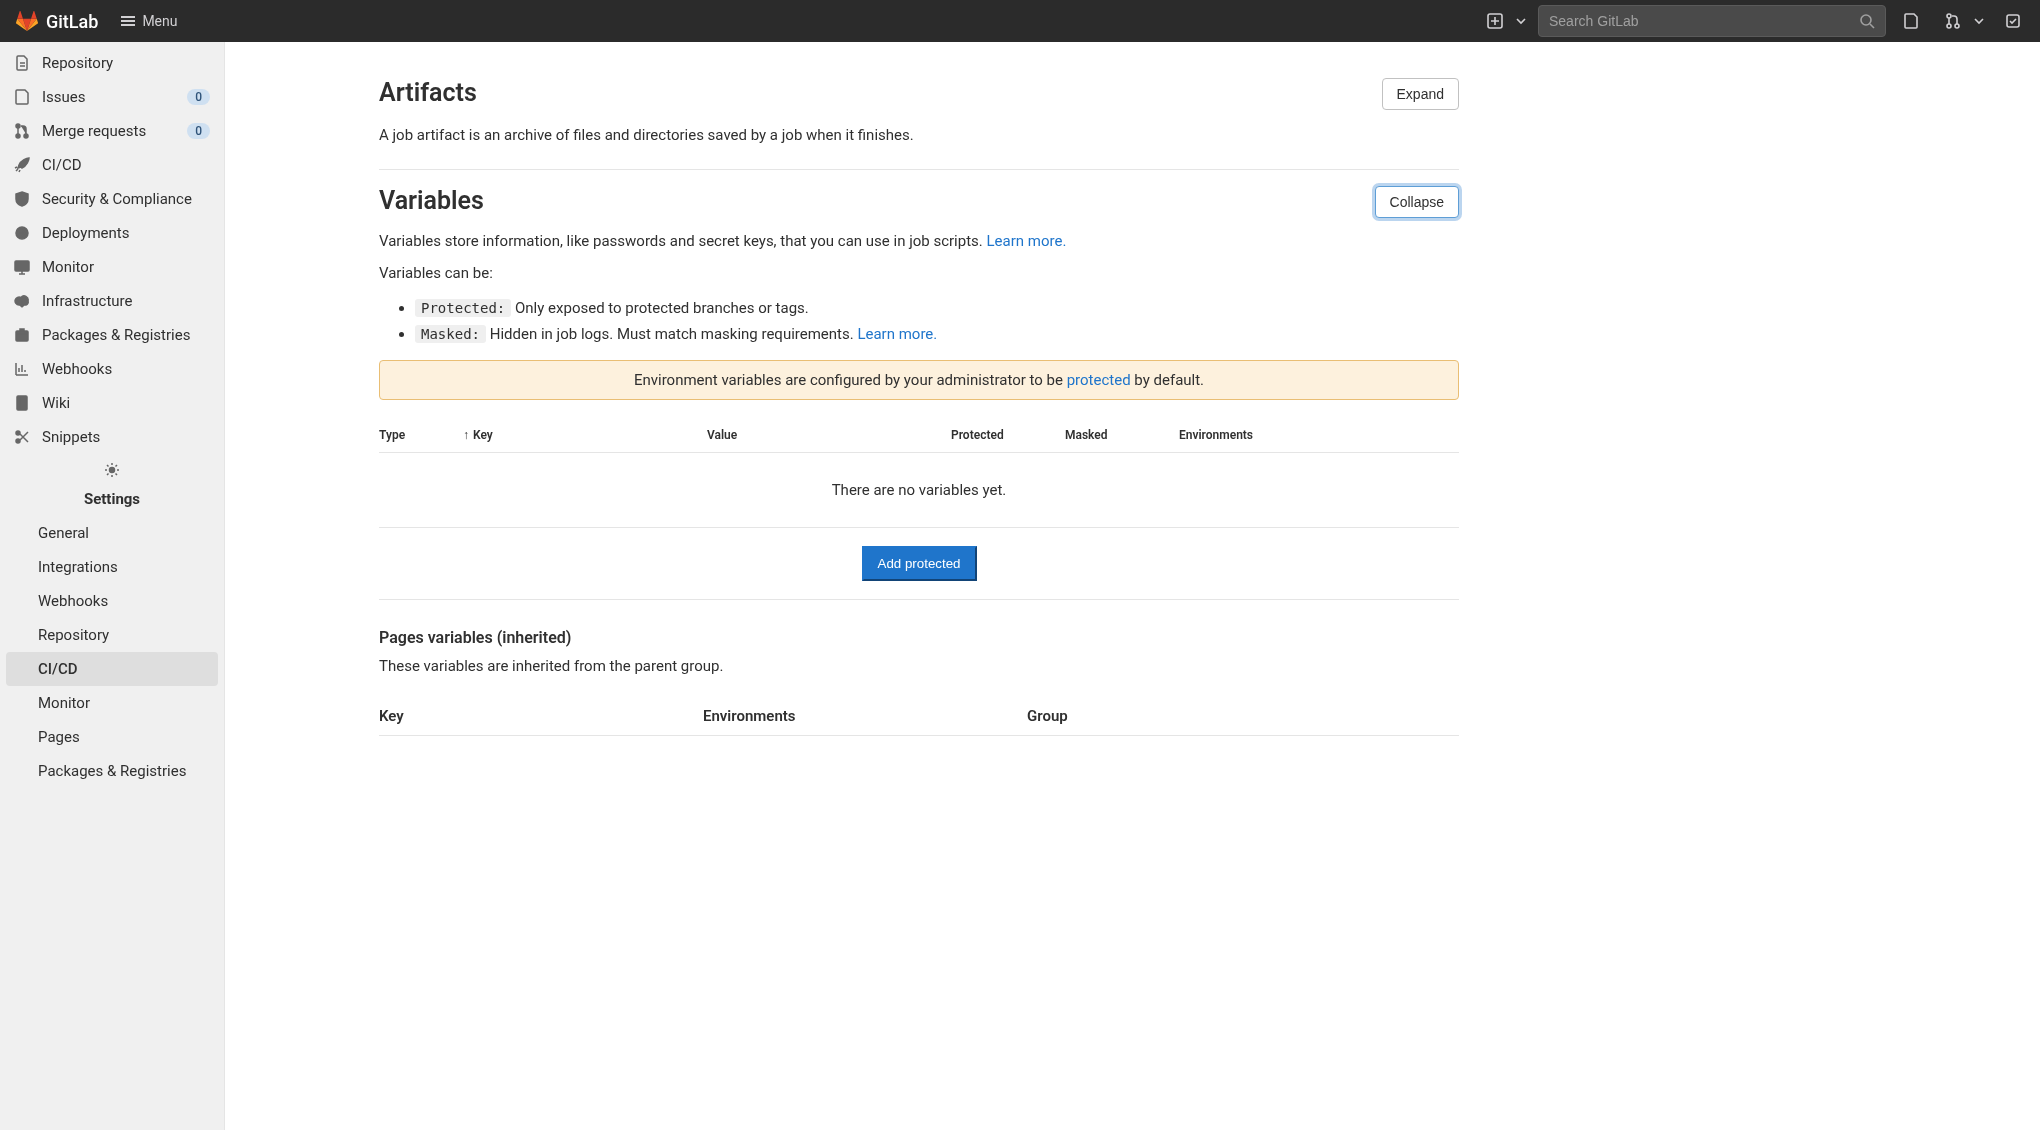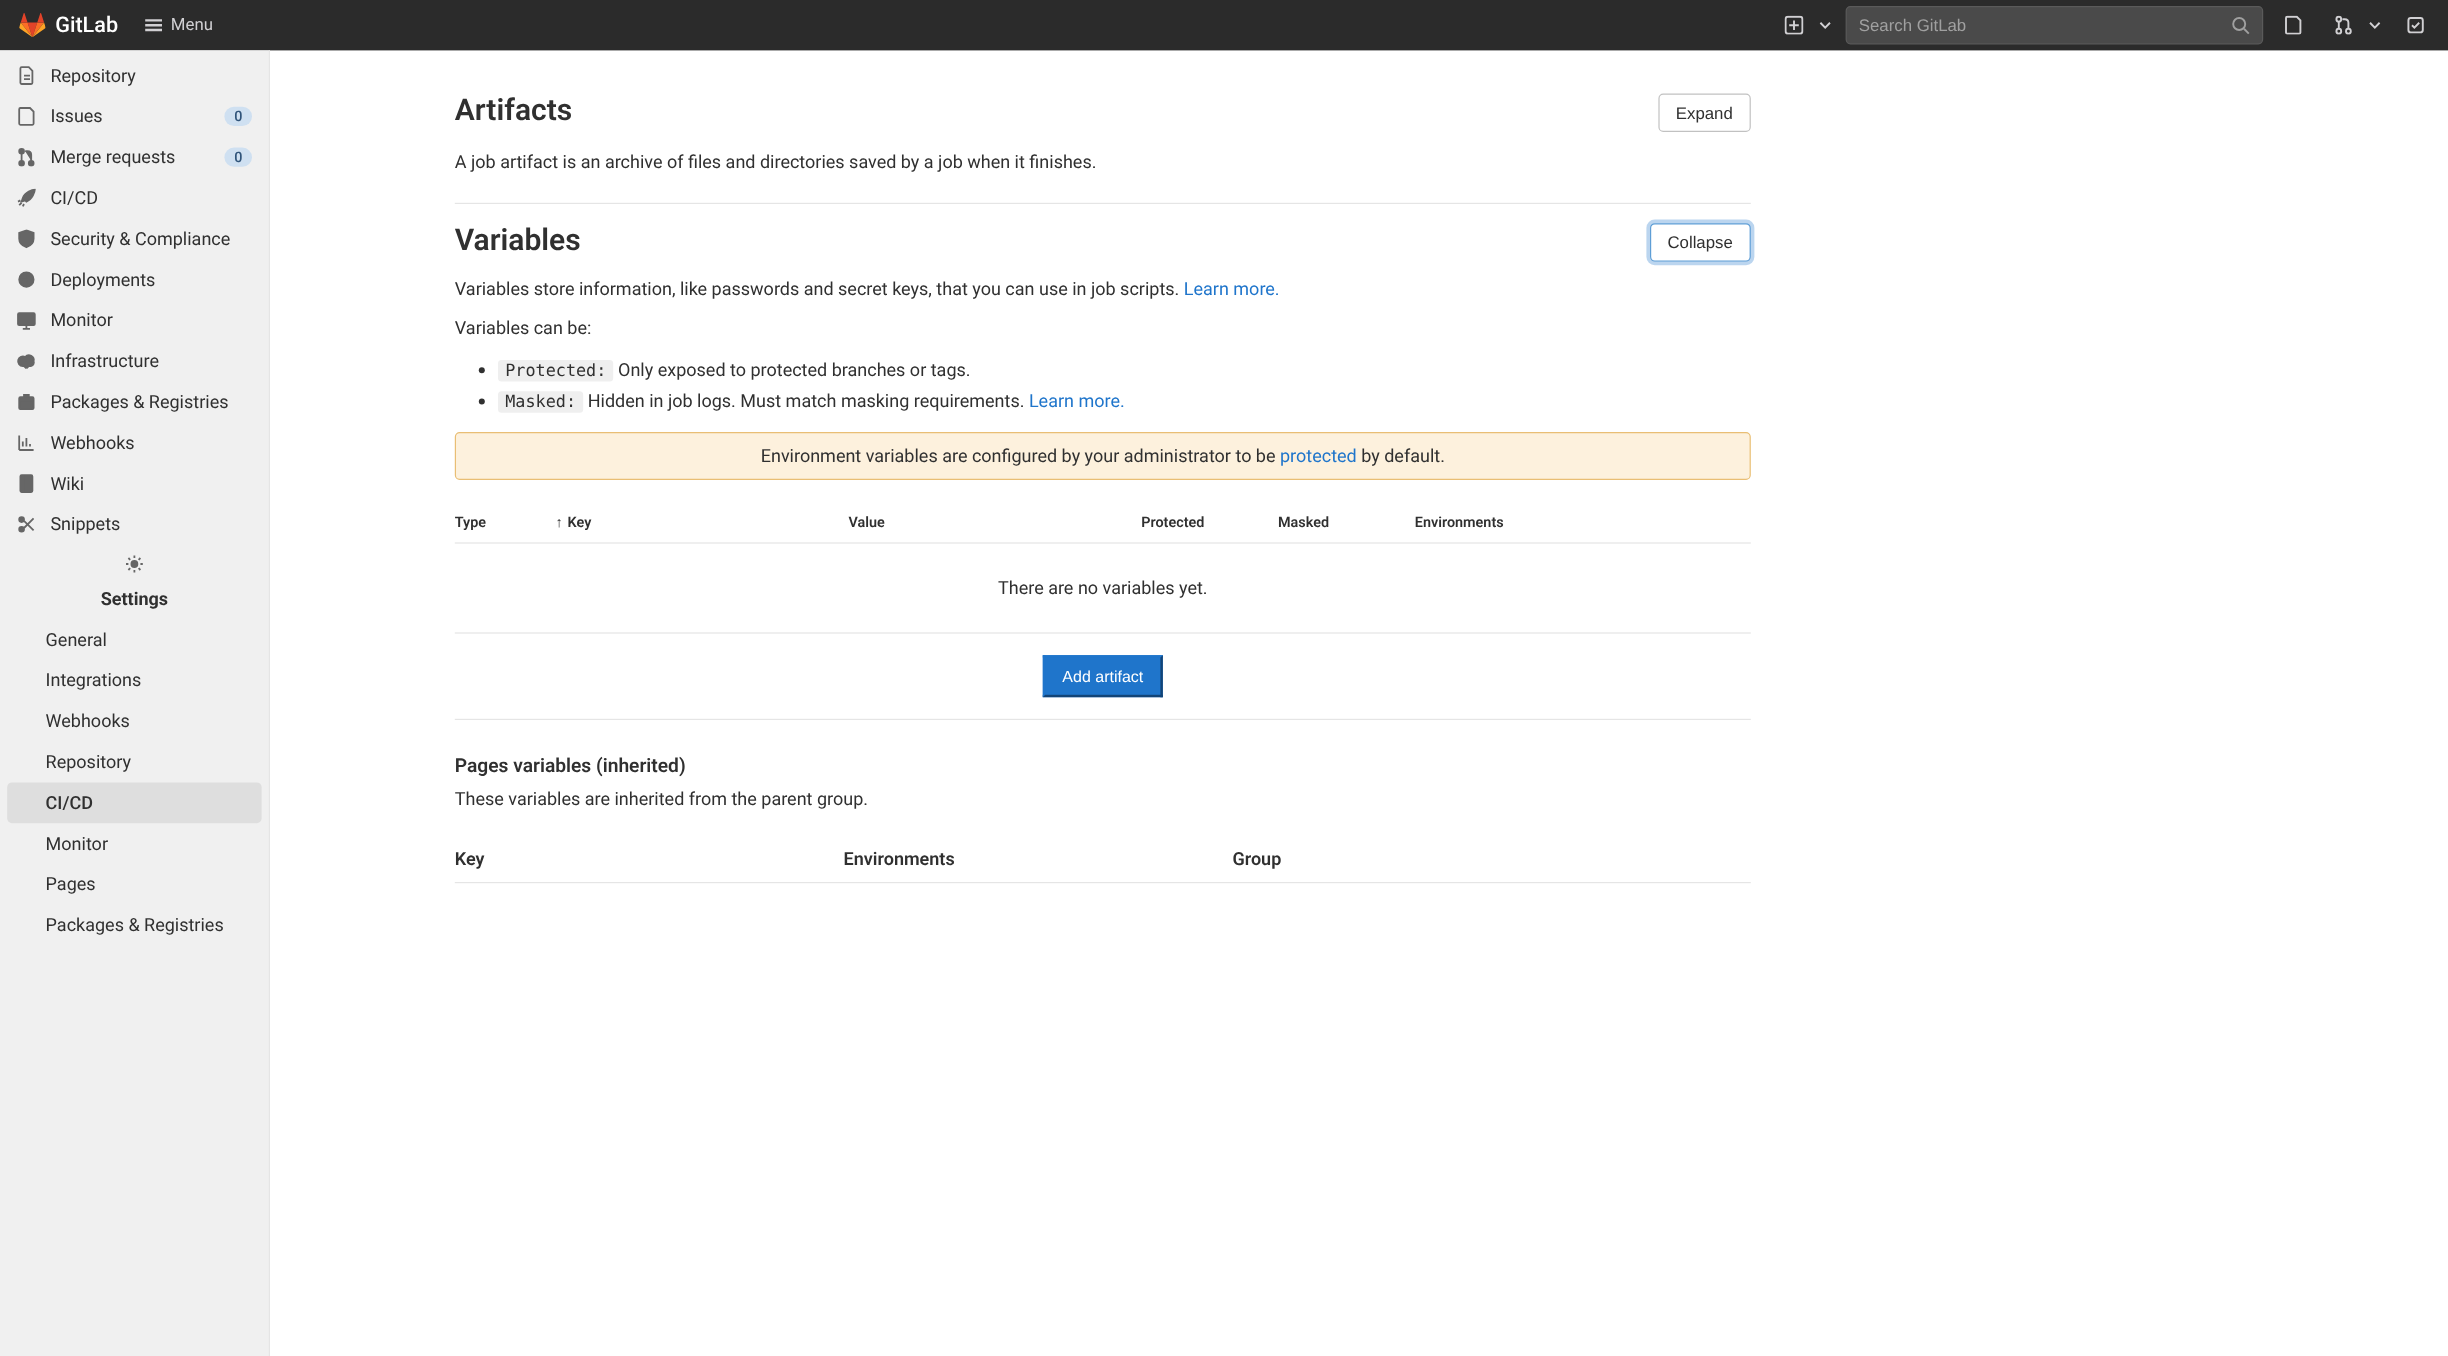--- a/index.html
+++ b/index.html
@@ -423,21 +423,21 @@
             <div><span class="sort-arrow">↑</span><span>Key</span></div>
             <div>Value</div>
             <div>Protected</div>
             <div>Masked</div>
             <div>Environments</div>
           </div>
 
           <div class="var-empty">There are no variables yet.</div>
 
           <div class="var-actions">
-            <button class="btn-primary">Add artifact</button>
+            <button class="btn-primary">Add protected</button>
           </div>
 
           <div class="group-vars">
             <h3>Pages variables (inherited)</h3>
             <p>These variables are inherited from the parent group.</p>
             <div class="group-head">
               <div>Key</div>
               <div>Environments</div>
               <div>Group</div>
             </div>

